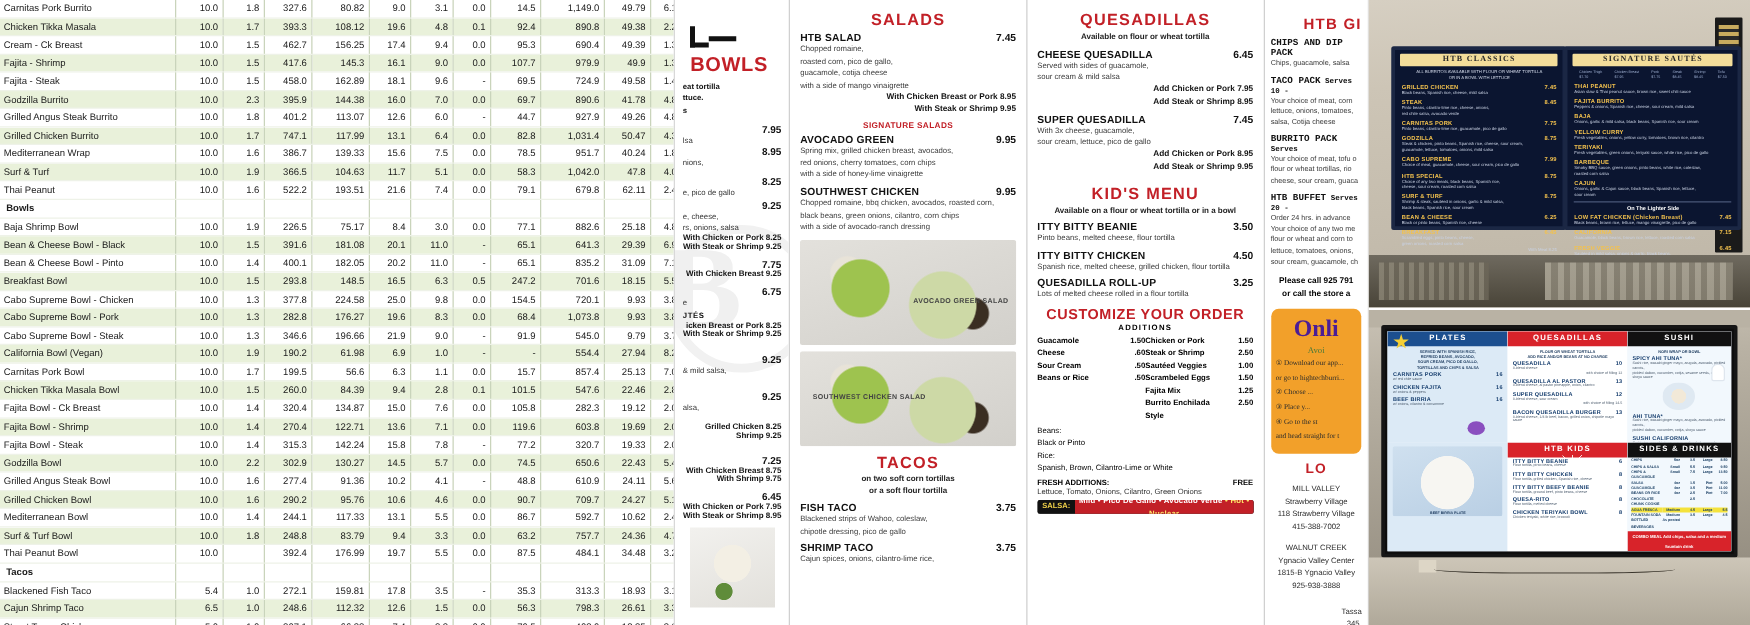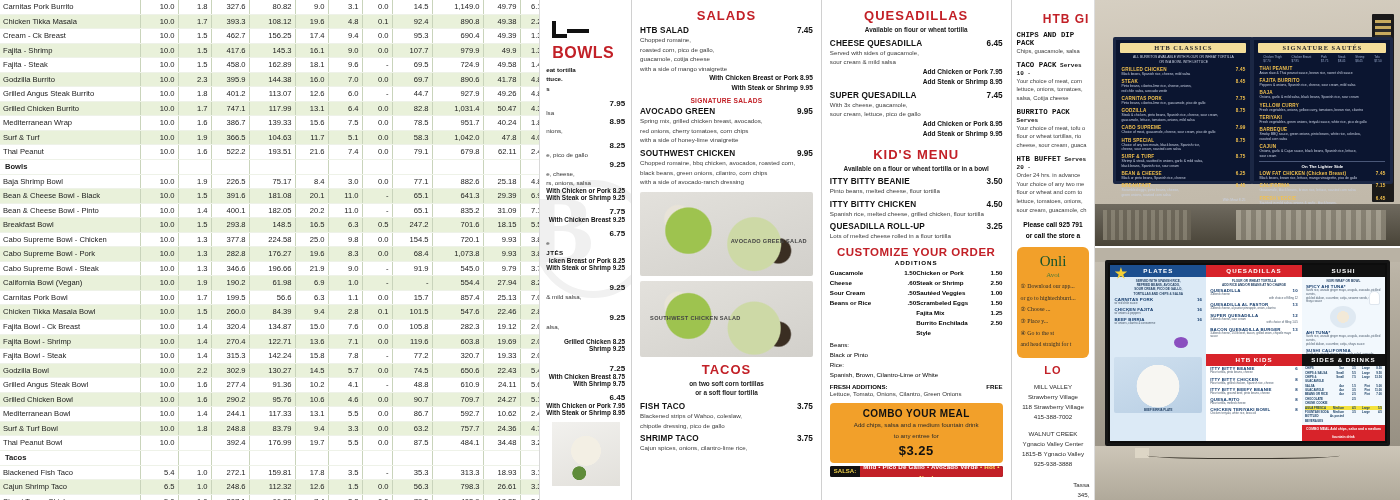--- a/index.html
+++ b/index.html
@@ -91,21 +91,21 @@
      line-height:11px;text-align:center;letter-spacing:.2px;}
   .salsabar .opts em{font-style:normal;color:#ffe96b;}
 
   .giftitem{margin-bottom:5px;}
   .giftname{font-size:7.4px;font-weight:bold;color:#111;font-family:Liberation Mono, monospace;}
   .giftname em{font-style:normal;font-size:6px;font-weight:bold;}
   .giftdesc{font-size:5.8px;color:#3c3c3c;line-height:1.5;}
   .callout{text-align:center;font-size:6.6px;font-weight:bold;margin:6px 0;line-height:1.6;}
   .online{background:#f2a02a;border-radius:6px;padding:6px 4px;margin-top:4px;
     font-family:"Liberation Serif",serif;}
-  .online h4{margin:0;text-align:center;font-size:15px;color:#14532d;font-weight:normal;}
+  .online h4{margin:0;text-align:center;font-size:19px;color:#4c1d95;font-weight:bold;}
   .online .sub{text-align:center;font-size:7px;color:#4a7a3a;margin:1px 0 3px;}
   .online ol{margin:0;padding:0;list-style:none;font-size:5.8px;color:#2b2b2b;line-height:1.65;}
   .online li{margin-bottom:2px;}
   .loc{text-align:center;font-size:6.2px;color:#2b2b2b;line-height:1.65;margin-top:6px;}
   .loct{text-align:center;color:#c22027;font-weight:bold;font-size:11px;margin:6px 0 3px;
     font-family:"Liberation Sans",sans-serif;letter-spacing:1px;}
 
   
   .photopane{width:305px;height:500px;display:flex;flex-direction:column;gap:2px;
      border-left:1px solid #ddd;background:#fff;}
@@ -921,26 +921,20 @@
         <div>Black or Pinto</div>
         <div>Rice:</div>
         <div>Spanish, Brown, Cilantro-Lime or White</div>
       </div>
       <div class="freeadd">
         <span>FRESH ADDITIONS:</span>
         <span>FREE</span>
       </div>
       <div class="freelist">Lettuce, Tomato, Onions, Cilantro, Green Onions</div>
 
-      <div class="combo">
-        <h4>COMBO YOUR MEAL</h4>
-        <p>Add chips, salsa and a medium fountain drink</p>
-        <p>to any entree for</p>
-        <div class="price">$3.25</div>
-      </div>
 
       <div class="salsabar">
         <span class="lab">SALSA:</span>
         <span class="opts">
           <span>Mild • Pico De Gallo • Avocado Verde</span>
           <em>• Hot • Nuclear</em>
         </span>
       </div>
 
     </div>

